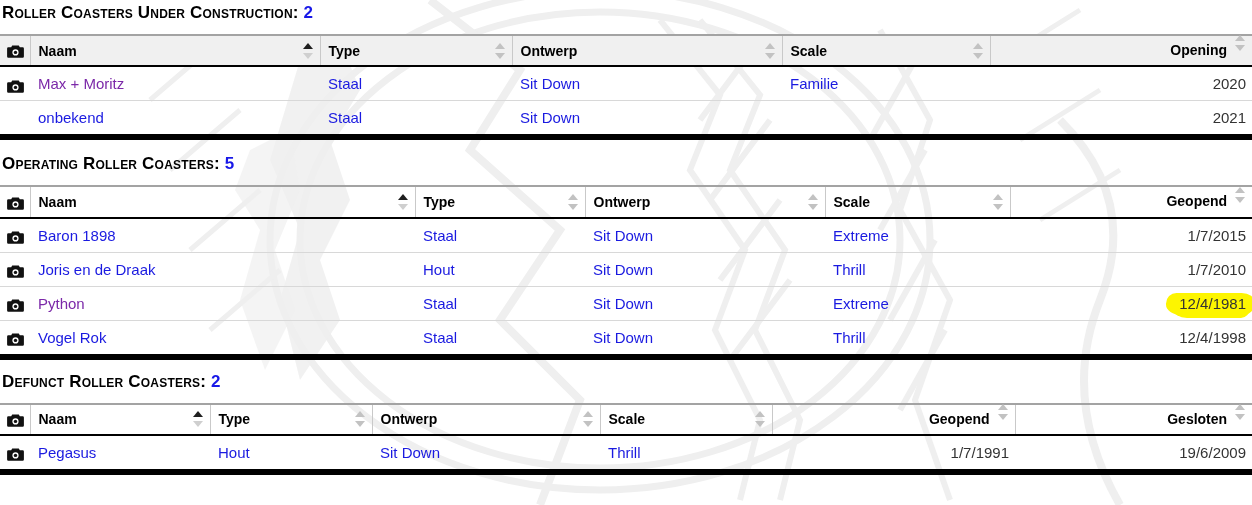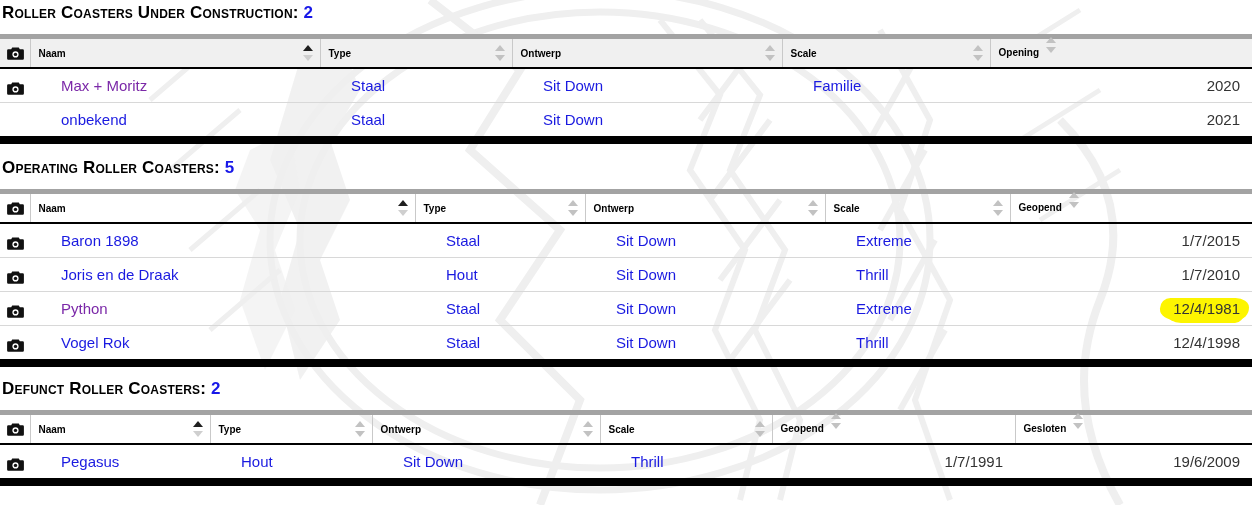--- a/index.html
+++ b/index.html
@@ -52,65 +52,64 @@
   }
 
   
   table.coaster-table {
     width: 1252px;
     border-collapse: collapse;
     table-layout: fixed;
     background: transparent;
   }
   table.coaster-table thead th {
-    font-size: 10px;
+    font-size: 14px;
     font-weight: bold;
     color: #000000;
     text-align: left;
     padding: 6px 7px 6px 8px;
-    border-top: 5px solid #a3a3a3;
+    border-top: 2px solid #a3a3a3;
     border-bottom: 2px solid #000000;
     border-right: 1px solid #c9c9c9;
     vertical-align: middle;
     white-space: nowrap;
     position: relative;
     height: 18px;
     box-sizing: border-box;
   }
   table.coaster-table.shaded thead th {
     background: #f0f0f0;
   }
   table.coaster-table thead th.last { border-right: none; }
-  table.coaster-table thead th.num { text-align: left; padding-right: 6px; }
+  table.coaster-table thead th.num { text-align: right; padding-right: 6px; }
   table.coaster-table thead th.camcol {
     width: 30px;
     padding-left: 7px;
     padding-right: 4px;
   }
 
   table.coaster-table tbody td {
     font-size: 15px;
     padding: 8px 8px 8px 8px;
     border-bottom: 1px solid #d8d8d8;
     vertical-align: middle;
     white-space: nowrap;
     height: 17px;
     box-sizing: border-box;
     background: transparent;
   }
   table.coaster-table tbody tr:last-child td {
-    border-bottom: 8px solid #000000;
+    border-bottom: 6px solid #000000;
   }
   table.coaster-table tbody td.camcol { padding-left: 7px; padding-right: 4px; }
-  table.coaster-table tbody td.num { text-align: right; color: #333333; padding-right: 12px; }
+  table.coaster-table tbody td.num { text-align: right; color: #333333; padding-right: 6px; }
 
   a.lnk {
     color: #1a1ae0;
     text-decoration: none;
-    margin-left: 23px;
   }
   a.lnk.visited { color: #7b28a8; }
 
   
   .cam-icon {
     display: inline-block;
     width: 17px;
     height: 13px;
     vertical-align: middle;
     position: relative;

